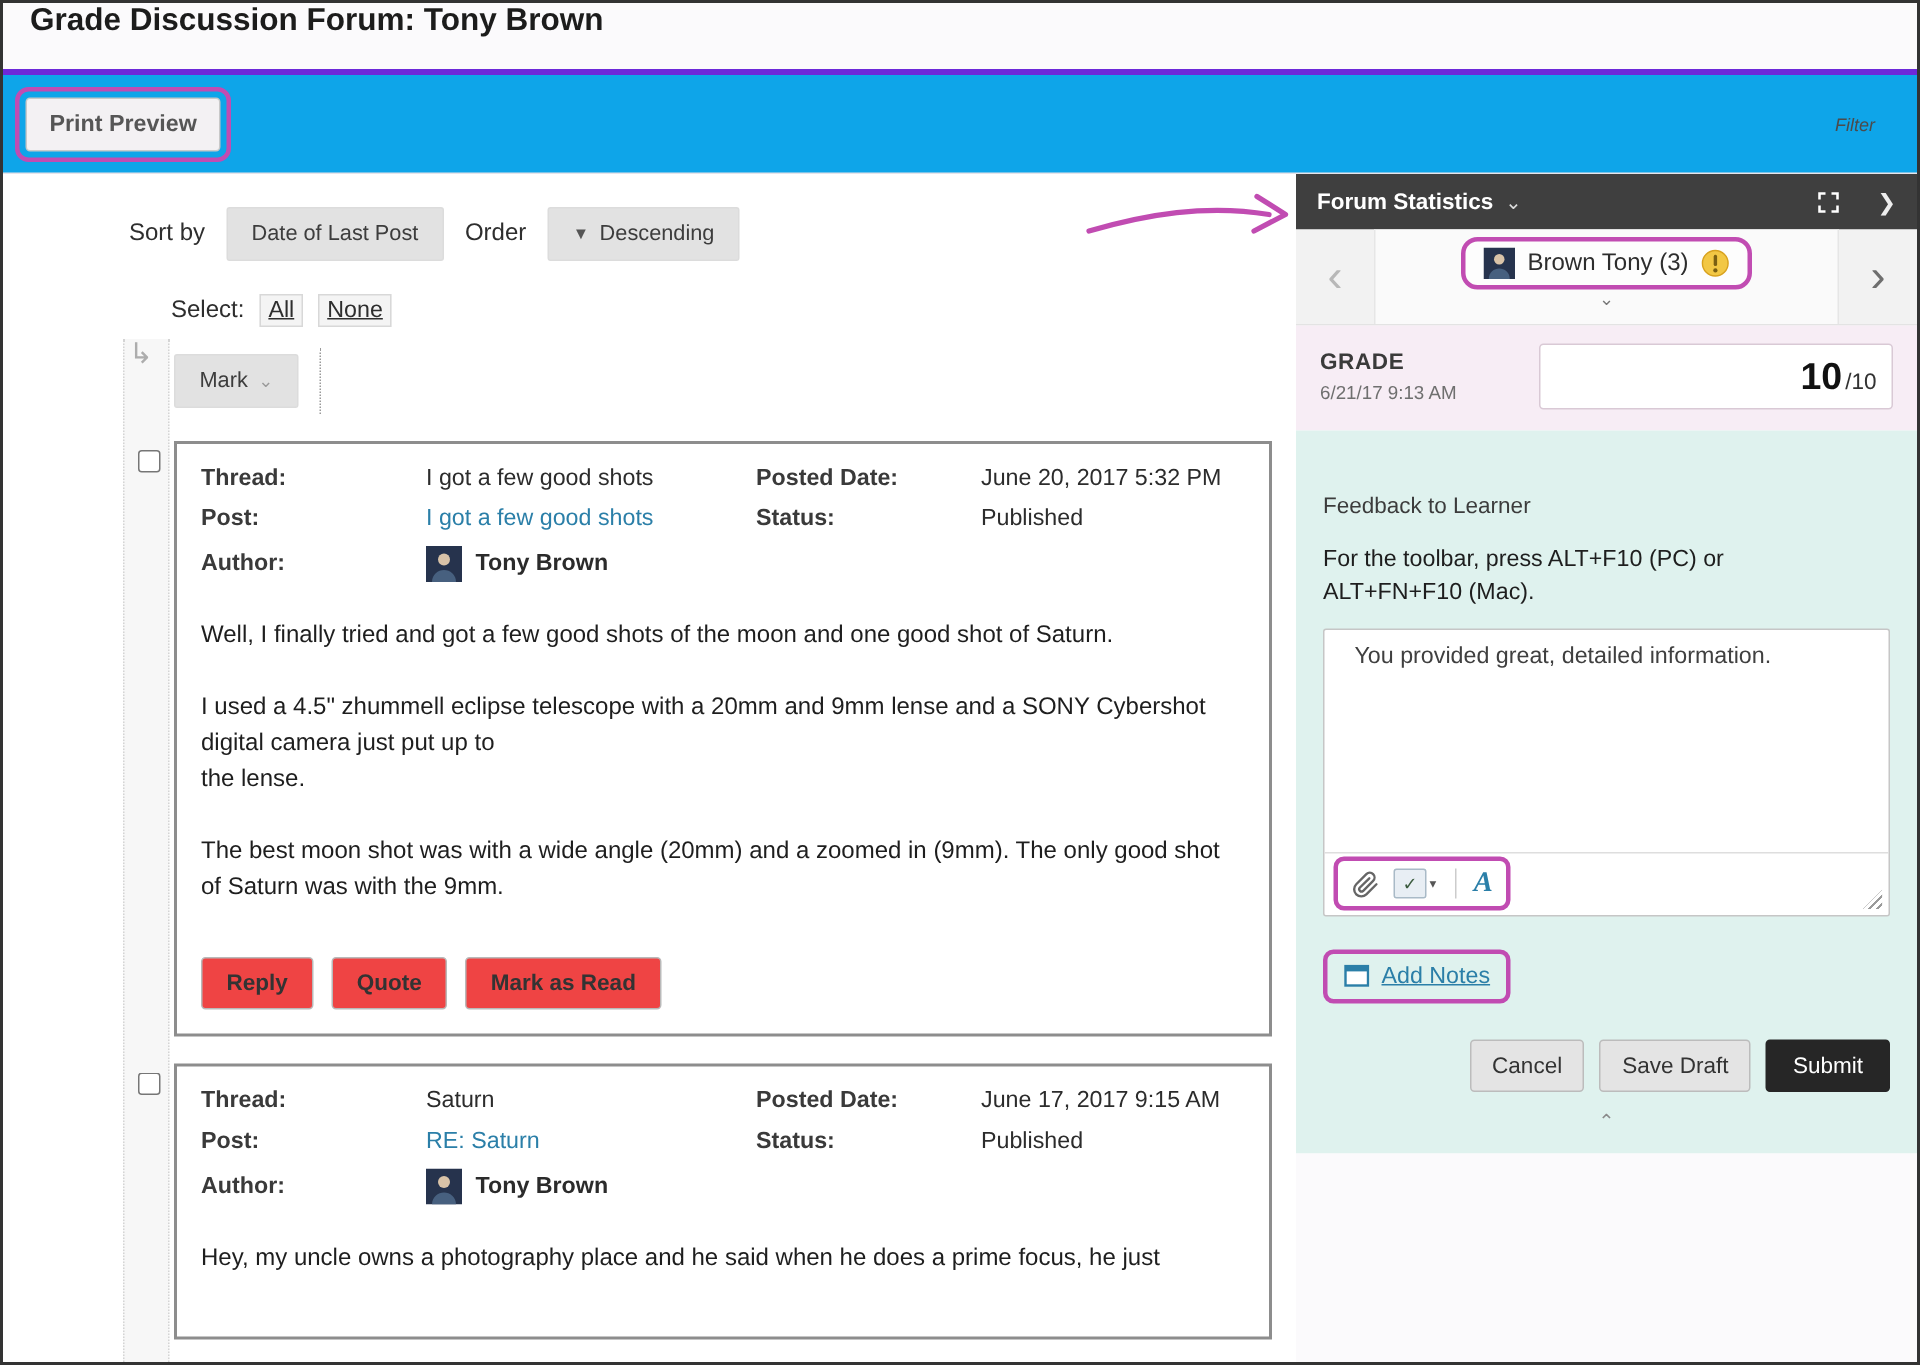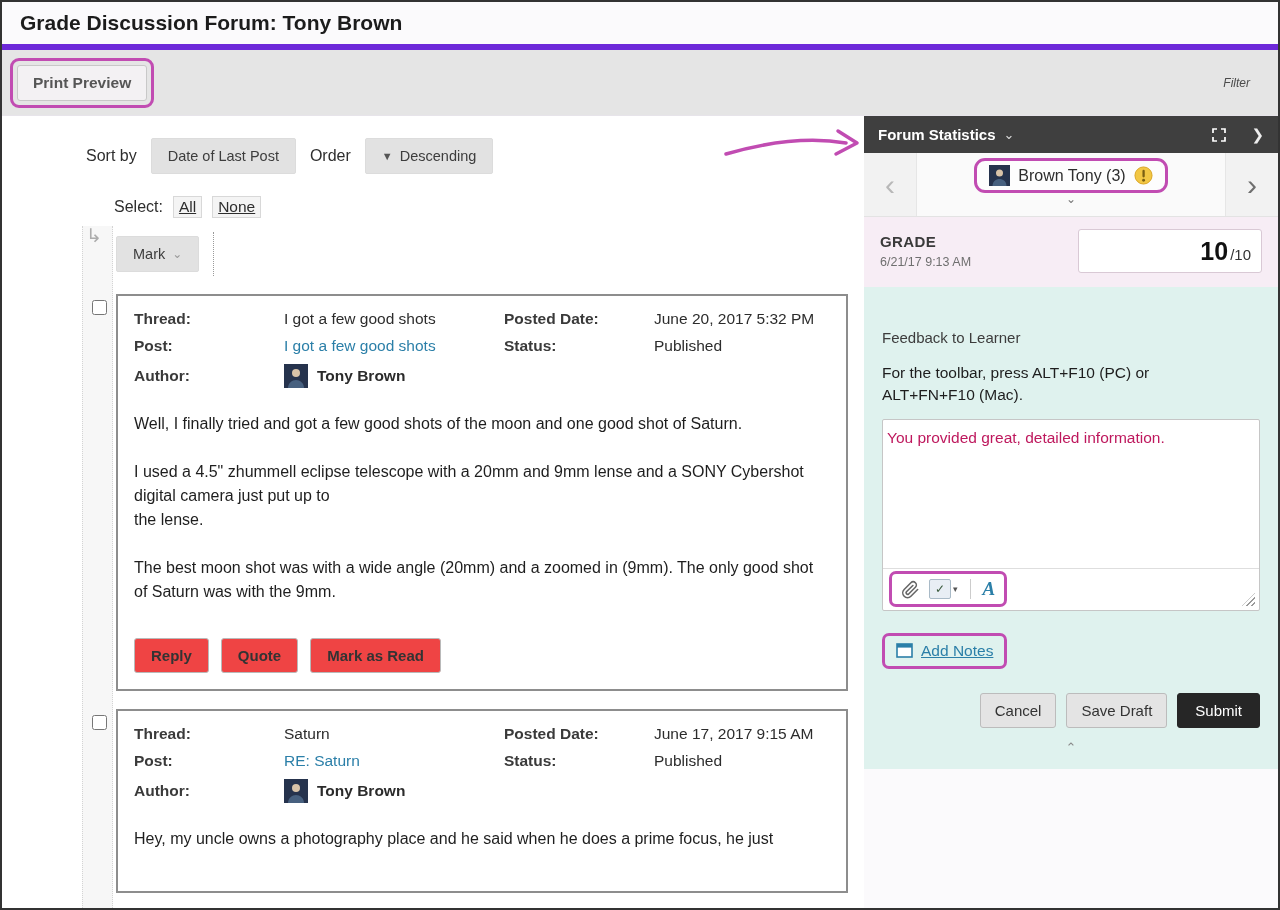--- a/index.html
+++ b/index.html
@@ -6,26 +6,26 @@
   html,body { background:#d8d8d8; }
   body { font-family: "Liberation Sans", sans-serif; }
   .page {
     position: relative; width: 1280px; height: 910px;
     border: 2px solid #333; background: #fff; overflow: hidden;
   }
   .arrow-overlay { position:absolute; left:0; top:0; pointer-events:none; z-index:60; }
 
   
   .titlebar {
-    height: 48px; background:#fbfafc; border-bottom:6px solid #6d28d9;
-    display:flex; align-items:center; padding:0 18px;
+    height: 48px; background:#fbfafc; border-bottom:4px solid #6d28d9;
+    display:flex; align-items:flex-start; padding:0 18px;
   }
   .titlebar h1 { font-size:21px; font-weight:600; color:#1c1c1c; }
   .actionbar {
-    height: 66px; background:#e5e5e5; border-bottom:1px solid #e7e4ea;
+    height: 66px; background:#0ea5e9; border-bottom:1px solid #e7e4ea;
     display:flex; align-items:center; justify-content:space-between; padding:0 28px 0 8px;
   }
   .ann { border:3px solid #c14cb2; }
   .pp-ann { display:inline-block; padding:4px; border-radius:9px; }
   .pp-btn {
     background:#f3f1f3; border:1px solid #c8c8c8; border-radius:3px;
     padding:8px 15px; font-size:15.5px; font-weight:bold; color:#565656; cursor:pointer;
     font-family:inherit;
   }
   .filter { color:#4b4b4b; font-size:12px; text-decoration:none; cursor:pointer;font-style:italic; }
@@ -95,31 +95,31 @@
   }
   .student-ann { display:inline-flex; align-items:center; gap:8px; padding:4px 12px; border-radius:11px; background:#fdfdfd; }
   .student-name { font-size:16px; color:#2d2d2d; cursor:pointer; }
   .student-caret { font-size:12px; color:#777; line-height:10px; margin-top:1px; cursor:pointer; }
 
   .grade-row { background:#f7edf5; display:flex; align-items:center; padding:12px 16px 14px; gap:12px; flex:0 0 auto; }
   .grade-meta { flex:1; }
   .grade-label { font-weight:bold; font-size:15px; color:#3a3a3a; letter-spacing:.4px; }
   .grade-date { font-size:12.5px; color:#6f6f6f; margin-top:5px; }
   .grade-input {
-    width:184px; height:44px; background:#fff; border:1px solid #d9c9d5; border-radius:3px;
+    width:236px; height:44px; background:#fff; border:1px solid #d9c9d5; border-radius:3px;
     display:flex; align-items:baseline; justify-content:flex-end; padding:0 10px; cursor:text;
   }
   .grade-val { font-size:25px; font-weight:bold; color:#111; line-height:42px; }
   .grade-max { font-size:15px; color:#333; margin-left:2px; }
 
   .feedback-sec { background:#dff2ee; padding:42px 18px 14px; flex:0 0 auto; }
   .fb-label { font-size:15px; color:#3c3c3c; }
   .fb-hint { margin-top:16px; font-size:15.5px; color:#1e1e1e; line-height:1.45; max-width:330px; }
   .editor { margin-top:12px; background:#fff; border:1px solid #c6c6c6; border-radius:2px; }
-  .editor-text { height:148px; padding:9px 4px; font-size:15.5px; color:#be185d; cursor:text; }
+  .editor-text { height:148px; padding:9px 20px; font-size:15.5px; color:#404040; cursor:text; }
   .editor-toolbar { border-top:1px solid #dedede; height:42px; display:flex; align-items:center; padding:0 6px; position:relative; }
   .tb-ann { display:inline-flex; align-items:center; gap:9px; padding:4px 9px; border-radius:7px; }
   .spell-group { display:inline-flex; align-items:center; gap:2px; cursor:pointer; }
   .spell-box {
     width:22px; height:20px; background:#e8eef4; border:1px solid #a9bac7; border-radius:2px;
     display:flex; align-items:center; justify-content:center; font-size:12px; color:#3b5b3e;
   }
   .spell-caret { font-size:9px; color:#555; }
   .tb-div { border-left:1px solid #ccc; height:20px; margin:0 3px; }
   .a-icon { font-family:"Liberation Serif", serif; font-style:italic; font-weight:bold; font-size:19px; color:#2b7fa8; cursor:pointer; }

